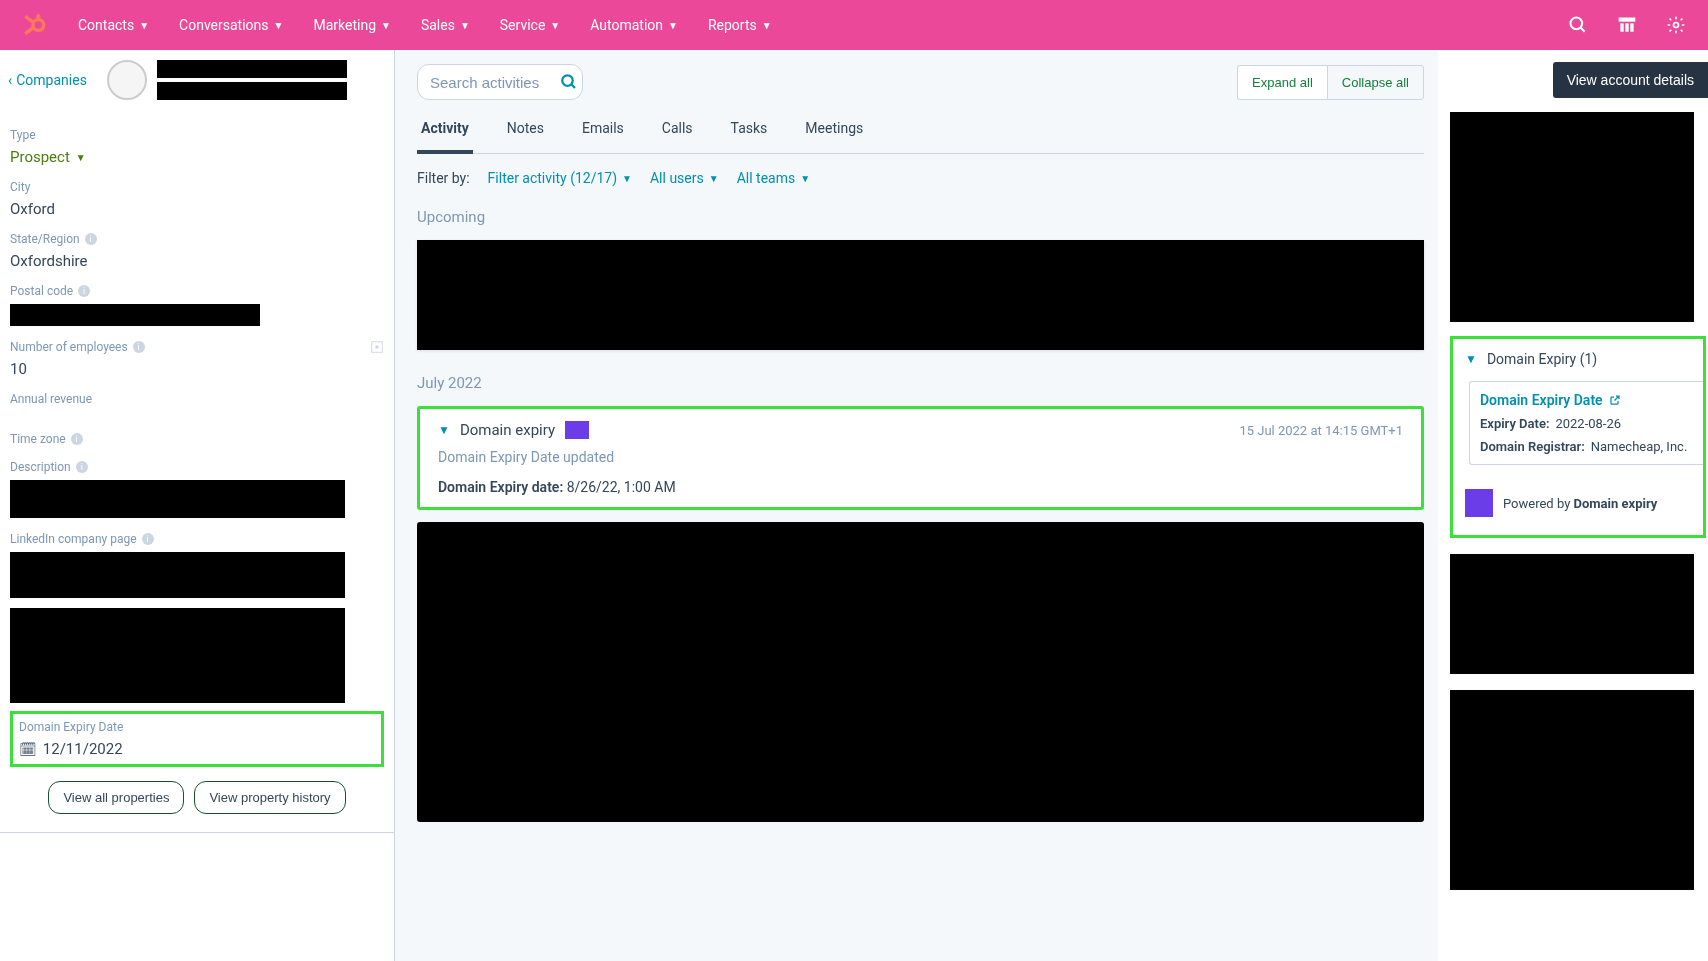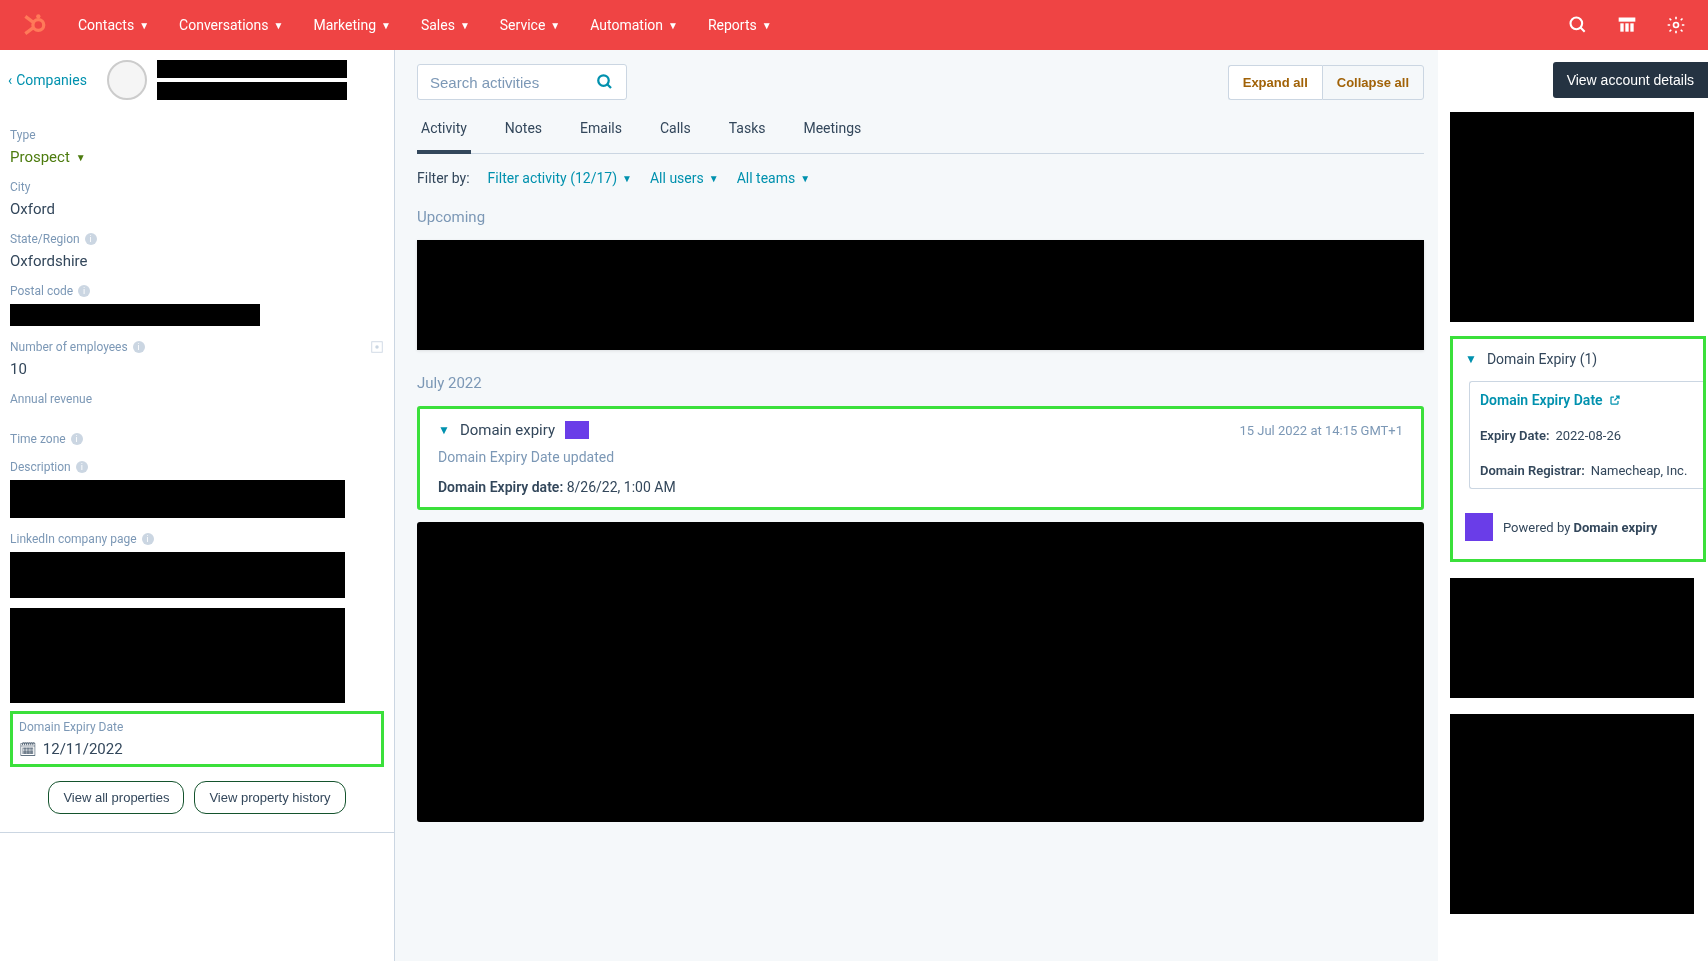--- a/index.html
+++ b/index.html
@@ -1,17 +1,17 @@
 <!DOCTYPE html>
 <html><head>
 <meta charset="utf-8">
 <style>
 * { box-sizing: border-box; margin: 0; padding: 0; }
 body { font-family: -apple-system, BlinkMacSystemFont, "Segoe UI", Roboto, sans-serif; font-size: 14px; color: #33475b; background: #fff; width: 1708px; height: 961px; overflow: hidden; position: relative; }
-.topnav { background: #ef4444; color: #fff; height: 50px; display: flex; align-items: center; padding: 0 20px; justify-content: space-between; }
+.topnav { background: #ec4899; color: #fff; height: 50px; display: flex; align-items: center; padding: 0 20px; justify-content: space-between; }
 .topnav-left { display: flex; align-items: center; gap: 30px; }
 .topnav-logo { width: 28px; height: 28px; display: flex; align-items: center; justify-content: center; }
 .topnav-menu { display: flex; gap: 30px; }
 .topnav-item { color: #fff; display: flex; align-items: center; gap: 5px; cursor: pointer; }
 .topnav-right { display: flex; gap: 25px; align-items: center; }
 .topnav-icon { width: 24px; height: 24px; display: flex; align-items: center; justify-content: center; cursor: pointer; color: #fff; }
 .chevron-down { font-size: 10px; }
 
 .page-body { display: flex; position: absolute; top: 50px; bottom: 0; left: 0; right: 0; }
 
@@ -39,32 +39,32 @@
 .btn-outline { border: 1px solid #14532d; background: #fff; padding: 8px 14px; font-size: 13px; color: #33475b; cursor: pointer; border-radius: 12px; }
 .left-divider { height: 1px; background: #cbd6e2; margin: 18px -10px 0 -10px; }
 
 .hub-icon { width:14px; height:14px; display:inline-block; }
 
 .middle-col { flex: 1; background: #f5f8fa; overflow-y: auto; padding: 14px 14px 0 22px; position: relative; }
 .middle-col::-webkit-scrollbar { width: 14px; }
 .middle-col::-webkit-scrollbar-thumb { background: #cbd6e2; }
 .middle-col::-webkit-scrollbar-track { background: #eaf0f6; }
 .search-row { display: flex; justify-content: space-between; align-items: center; margin-bottom: 6px; }
-.search-box { border: 1px solid #cbd6e2; background: #fff; display: flex; align-items: center; padding: 8px 12px; border-radius: 3px; width: 210px; justify-content: space-between; }
+.search-box { border: 1px solid #cbd6e2; background: #fff; display: flex; align-items: center; padding: 8px 12px; border-radius: 12px; width: 166px; justify-content: space-between; }
 .search-input { border: none; outline: none; font-size: 15px; color: #33475b; width: 130px; }
 .search-input::placeholder { color: #7c98b6; }
 .search-icon { color: #0091ae; font-size: 16px; }
 .expand-btns { display: flex; }
-.expand-btn { border: 1px solid #cbd6e2; background: #fff; padding: 9px 14px; font-size: 13px; color: #a16207; cursor: pointer; font-weight: bold; }
+.expand-btn { border: 1px solid #cbd6e2; background: #fff; padding: 9px 14px; font-size: 13px; color: #15803d; cursor: pointer; }
 .expand-btn:first-child { border-right: none; border-radius: 3px 0 0 3px; }
 .expand-btn:last-child { border-radius: 0 3px 3px 0; background: #f5f8fa; }
 
 .tabs-row { display: flex; gap: 30px; border-bottom: 1px solid #cbd6e2; margin-top: 10px; }
 .tab { padding: 10px 4px 14px 4px; color: #33475b; cursor: pointer; }
-.tab.active { border-bottom: 4px solid #33475b; font-weight: 400; margin-bottom: -1px; }
+.tab.active { border-bottom: 4px solid #33475b; font-weight: 700; margin-bottom: -1px; }
 
 .filter-row { display: flex; align-items: center; gap: 18px; padding: 16px 0; font-size: 14px; }
 .filter-label { color: #33475b; }
 .filter-link { color: #0091ae; display: flex; align-items: center; gap: 5px; cursor: pointer; }
 
 .section-head { color: #7c98b6; font-size: 15px; margin-top: 6px; }
 .card { background: #fff; border: 1px solid #cbd6e2; border-radius: 3px; margin-top: 14px; }
 .card-black { background: #000; height: 110px; margin-top: 14px; box-shadow: 0 1px 3px rgba(0,0,0,0.1); }
 .card-black-big { background: #000; height: 300px; margin-top: 12px; border-radius: 3px; }
 .card-highlight { border: 3px solid #3be03b; padding: 12px 18px; }
@@ -78,21 +78,21 @@
 .card-detail { margin-top: 14px; font-size: 14px; }
 .card-detail-label { font-weight: 600; }
 
 .right-col { width: 270px; padding: 12px 0 16px 12px; overflow: hidden; position: relative; }
 .view-account-btn { background: #253342; color: #fff; padding: 10px 14px; border: none; font-size: 14px; cursor: pointer; border-radius: 3px 0 0 3px; position: absolute; right: 0; top: 12px; }
 .right-black { background: #000; width: 244px; height: 210px; margin-top: 50px; }
 .right-highlight { border: 3px solid #3be03b; padding: 12px 12px 18px 12px; margin-top: 14px; width: 256px; }
 .right-section-head { display: flex; align-items: center; gap: 10px; font-size: 14px; color: #33475b; margin-bottom: 14px; }
 .right-card { border: 1px solid #cbd6e2; padding: 10px; border-radius: 3px 0 0 3px; border-right: none; margin-left: 4px; margin-right: -12px; }
 .right-link { color: #0091ae; font-weight: 600; display: flex; align-items: center; gap: 6px; font-size: 14px; }
-.right-kv { display: flex; gap: 6px; margin-top: 20px; font-size: 13px; }
+.right-kv { display: flex; gap: 6px; margin-top: 8px; font-size: 13px; }
 .right-kv-label { font-weight: 600; }
 .powered-row { display: flex; align-items: center; gap: 10px; margin-top: 24px; font-size: 13px; }
 .powered-badge { width: 28px; height: 28px; background: #6a3de8; }
 .right-black-sm { background: #000; width: 244px; height: 120px; margin-top: 16px; }
 svg { display: block; }
 </style>
 </head>
 <body>
 
 <div class="topnav">

